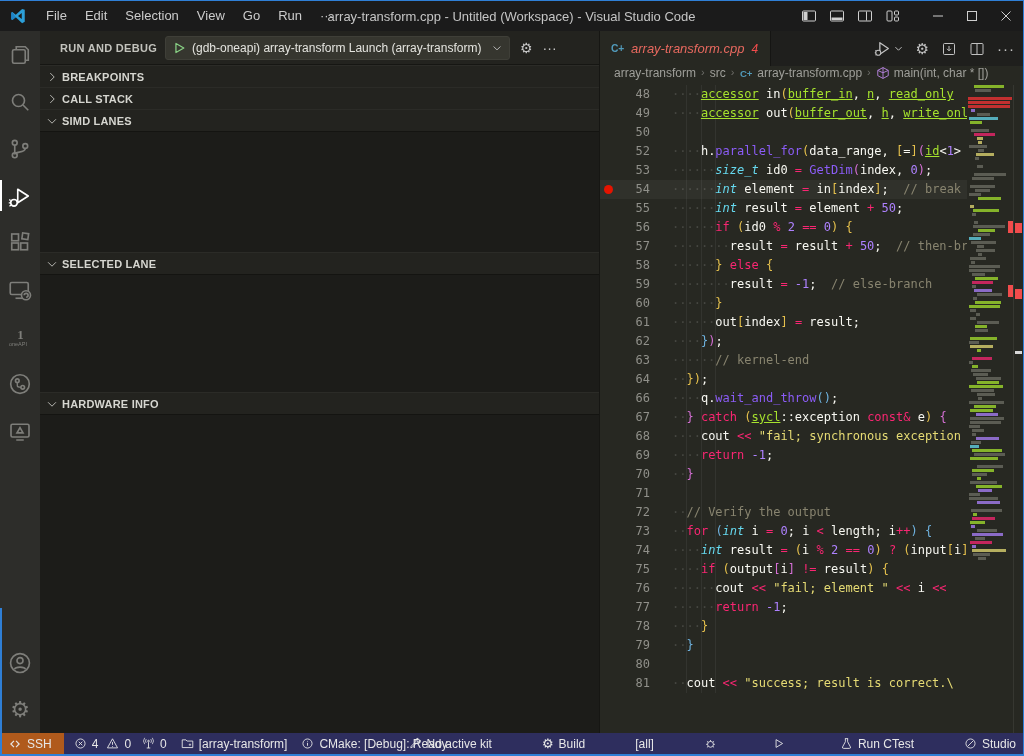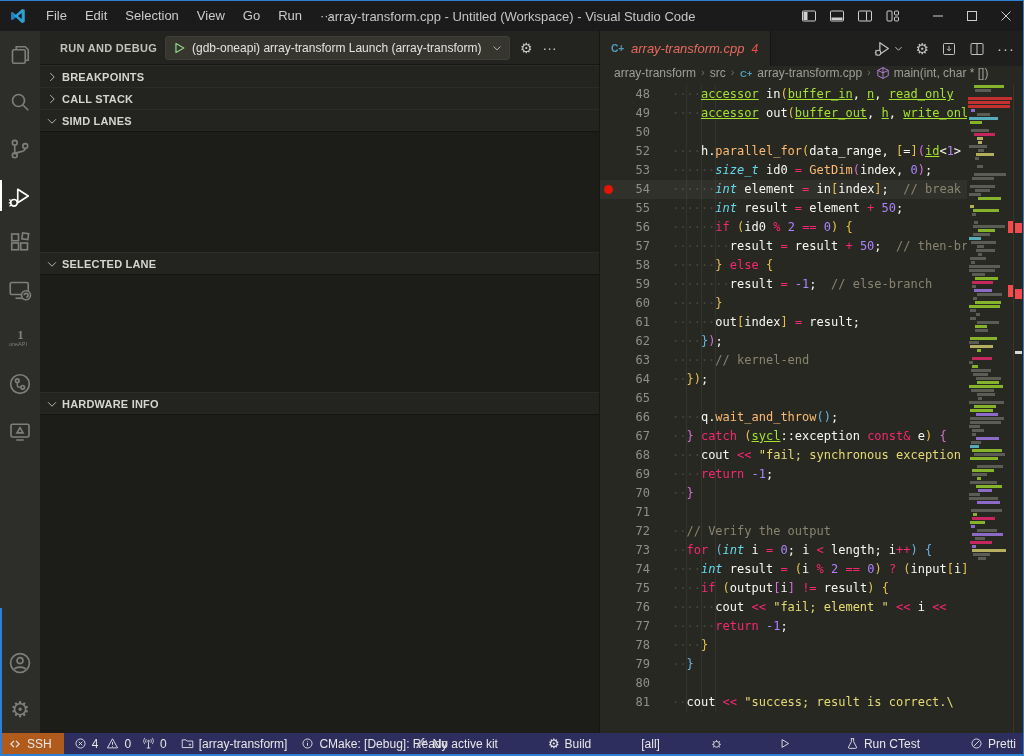--- a/index.html
+++ b/index.html
@@ -64,21 +64,21 @@
   #code-lines { position:absolute; top:0; left:0; right:56px; overflow:hidden; }
   .cl-row { height:19px; display:flex; white-space:pre; position:relative; }
   .cl-row.cur { background:rgba(255,255,255,0.045); }
   .bp-margin { width:16px; flex:0 0 16px; display:flex; align-items:center; justify-content:center; }
   .bp-dot { width:9px; height:9px; border-radius:50%; background:#e51400; }
   .lnum { width:34px; flex:0 0 34px; text-align:right; color:#90908a; }
   .ltext { padding-left:22px; position:relative; }
   .ind { color:rgba(255,255,255,0.14); }
   
   .pl{color:#f8f8f2}.kw{color:#f92672}.ty{color:#66d9ef;font-style:italic}
-  .fn{color:#fdba74}.cl{color:#a6e22e;text-decoration:underline}
+  .fn{color:#8b5cf6}.cl{color:#a6e22e;text-decoration:underline}
   .nu{color:#ae81ff}.st{color:#e6db74}.cm{color:#88846f}
   .by{color:#e6c14d}.bo{color:#d670d6}.bb{color:#6fb3e0}
   .guides { position:absolute; top:0; bottom:0; left:72px; width:1px; pointer-events:none; }
   .guide { position:absolute; top:0; bottom:0; width:1px; background:rgba(255,255,255,0.06); }
   
   #minimap { position:absolute; top:0; right:10px; width:46px; bottom:0; background:#272822; }
   #minimap .mrow { position:absolute; height:3px; }
   #overview { position:absolute; top:0; right:0; width:10px; bottom:0; border-left:1px solid rgba(255,255,255,0.07); }
   .ov-mark { position:absolute; left:1px; right:1px; }
   
@@ -391,21 +391,20 @@
             <div class="cl-row"><span class="bp-margin"></span><span class="lnum">55</span><span class="ltext"><span class="ind">······</span><span class="ty">int</span><span class="pl"> result </span><span class="kw">=</span><span class="pl"> element </span><span class="kw">+</span><span class="pl"> </span><span class="nu">50</span><span class="pl">;</span></span></div>
             <div class="cl-row"><span class="bp-margin"></span><span class="lnum">56</span><span class="ltext"><span class="ind">······</span><span class="kw">if</span><span class="pl"> </span><span class="by">(</span><span class="pl">id0 </span><span class="kw">%</span><span class="pl"> </span><span class="nu">2</span><span class="pl"> </span><span class="kw">==</span><span class="pl"> </span><span class="nu">0</span><span class="by">)</span><span class="pl"> </span><span class="by">{</span></span></div>
             <div class="cl-row"><span class="bp-margin"></span><span class="lnum">57</span><span class="ltext"><span class="ind">········</span><span class="pl">result </span><span class="kw">=</span><span class="pl"> result </span><span class="kw">+</span><span class="pl"> </span><span class="nu">50</span><span class="pl">;  </span><span class="cm">// then-br</span></span></div>
             <div class="cl-row"><span class="bp-margin"></span><span class="lnum">58</span><span class="ltext"><span class="ind">······</span><span class="by">}</span><span class="pl"> </span><span class="kw">else</span><span class="pl"> </span><span class="by">{</span></span></div>
             <div class="cl-row"><span class="bp-margin"></span><span class="lnum">59</span><span class="ltext"><span class="ind">········</span><span class="pl">result </span><span class="kw">=</span><span class="pl"> </span><span class="nu">-1</span><span class="pl">;  </span><span class="cm">// else-branch</span></span></div>
             <div class="cl-row"><span class="bp-margin"></span><span class="lnum">60</span><span class="ltext"><span class="ind">······</span><span class="by">}</span></span></div>
             <div class="cl-row"><span class="bp-margin"></span><span class="lnum">61</span><span class="ltext"><span class="ind">······</span><span class="pl">out</span><span class="by">[</span><span class="pl">index</span><span class="by">]</span><span class="pl"> </span><span class="kw">=</span><span class="pl"> result;</span></span></div>
             <div class="cl-row"><span class="bp-margin"></span><span class="lnum">62</span><span class="ltext"><span class="ind">····</span><span class="bb">}</span><span class="bo">)</span><span class="pl">;</span></span></div>
             <div class="cl-row"><span class="bp-margin"></span><span class="lnum">63</span><span class="ltext"><span class="ind">······</span><span class="cm">// kernel-end</span></span></div>
             <div class="cl-row"><span class="bp-margin"></span><span class="lnum">64</span><span class="ltext"><span class="ind">··</span><span class="by">}</span><span class="by">)</span><span class="pl">;</span></span></div>
-            <div class="cl-row"><span class="bp-margin"></span><span class="lnum">65</span><span class="ltext"></span></div>
             <div class="cl-row"><span class="bp-margin"></span><span class="lnum">66</span><span class="ltext"><span class="ind">····</span><span class="pl">q.</span><span class="fn">wait_and_throw</span><span class="bb">(</span><span class="bb">)</span><span class="pl">;</span></span></div>
             <div class="cl-row"><span class="bp-margin"></span><span class="lnum">67</span><span class="ltext"><span class="ind">··</span><span class="bo">}</span><span class="pl"> </span><span class="kw">catch</span><span class="pl"> </span><span class="by">(</span><span class="cl">sycl</span><span class="pl">::exception </span><span class="kw">const&amp;</span><span class="pl"> e</span><span class="by">)</span><span class="pl"> </span><span class="bo">{</span></span></div>
             <div class="cl-row"><span class="bp-margin"></span><span class="lnum">68</span><span class="ltext"><span class="ind">····</span><span class="pl">cout </span><span class="kw">&lt;&lt;</span><span class="pl"> </span><span class="st">"fail; synchronous exception caught</span></span></div>
             <div class="cl-row"><span class="bp-margin"></span><span class="lnum">69</span><span class="ltext"><span class="ind">····</span><span class="kw">return</span><span class="pl"> </span><span class="nu">-1</span><span class="pl">;</span></span></div>
             <div class="cl-row"><span class="bp-margin"></span><span class="lnum">70</span><span class="ltext"><span class="ind">··</span><span class="bo">}</span></span></div>
             <div class="cl-row"><span class="bp-margin"></span><span class="lnum">71</span><span class="ltext"></span></div>
             <div class="cl-row"><span class="bp-margin"></span><span class="lnum">72</span><span class="ltext"><span class="ind">··</span><span class="cm">// Verify the output</span></span></div>
             <div class="cl-row"><span class="bp-margin"></span><span class="lnum">73</span><span class="ltext"><span class="ind">··</span><span class="kw">for</span><span class="pl"> </span><span class="bb">(</span><span class="ty">int</span><span class="pl"> i </span><span class="kw">=</span><span class="pl"> </span><span class="nu">0</span><span class="pl">; i </span><span class="kw">&lt;</span><span class="pl"> length; i</span><span class="kw">++</span><span class="bb">)</span><span class="pl"> </span><span class="bb">{</span></span></div>
             <div class="cl-row"><span class="bp-margin"></span><span class="lnum">74</span><span class="ltext"><span class="ind">····</span><span class="ty">int</span><span class="pl"> result </span><span class="kw">=</span><span class="pl"> </span><span class="by">(</span><span class="pl">i </span><span class="kw">%</span><span class="pl"> </span><span class="nu">2</span><span class="pl"> </span><span class="kw">==</span><span class="pl"> </span><span class="nu">0</span><span class="by">)</span><span class="pl"> </span><span class="kw">?</span><span class="pl"> </span><span class="by">(</span><span class="pl">input</span><span class="by">[</span><span class="pl">i</span><span class="by">]</span></span></div>
             <div class="cl-row"><span class="bp-margin"></span><span class="lnum">75</span><span class="ltext"><span class="ind">····</span><span class="kw">if</span><span class="pl"> </span><span class="by">(</span><span class="pl">output</span><span class="bo">[</span><span class="pl">i</span><span class="bo">]</span><span class="pl"> </span><span class="kw">!=</span><span class="pl"> result</span><span class="by">)</span><span class="pl"> </span><span class="by">{</span></span></div>
@@ -639,19 +638,19 @@
           </span>
           <span>Run CTest</span>
         </div>
         <div class="st-item ">
           <span class="st-ic">
             <svg width="13" height="13" viewBox="0 0 16 16" fill="none" stroke="currentColor" stroke-width="1.1">
               <circle cx="8" cy="8" r="5.6"></circle>
               <path d="M4.6 11.4 11.4 4.6"></path>
             </svg>
           </span>
-          <span>Pretti</span>
+          <span>Studio</span>
         </div>
       </div>
   </div>
   <div id="blue-bottom"></div>
   <div id="blue-left"></div>
 </div>
 
 </body></html>

